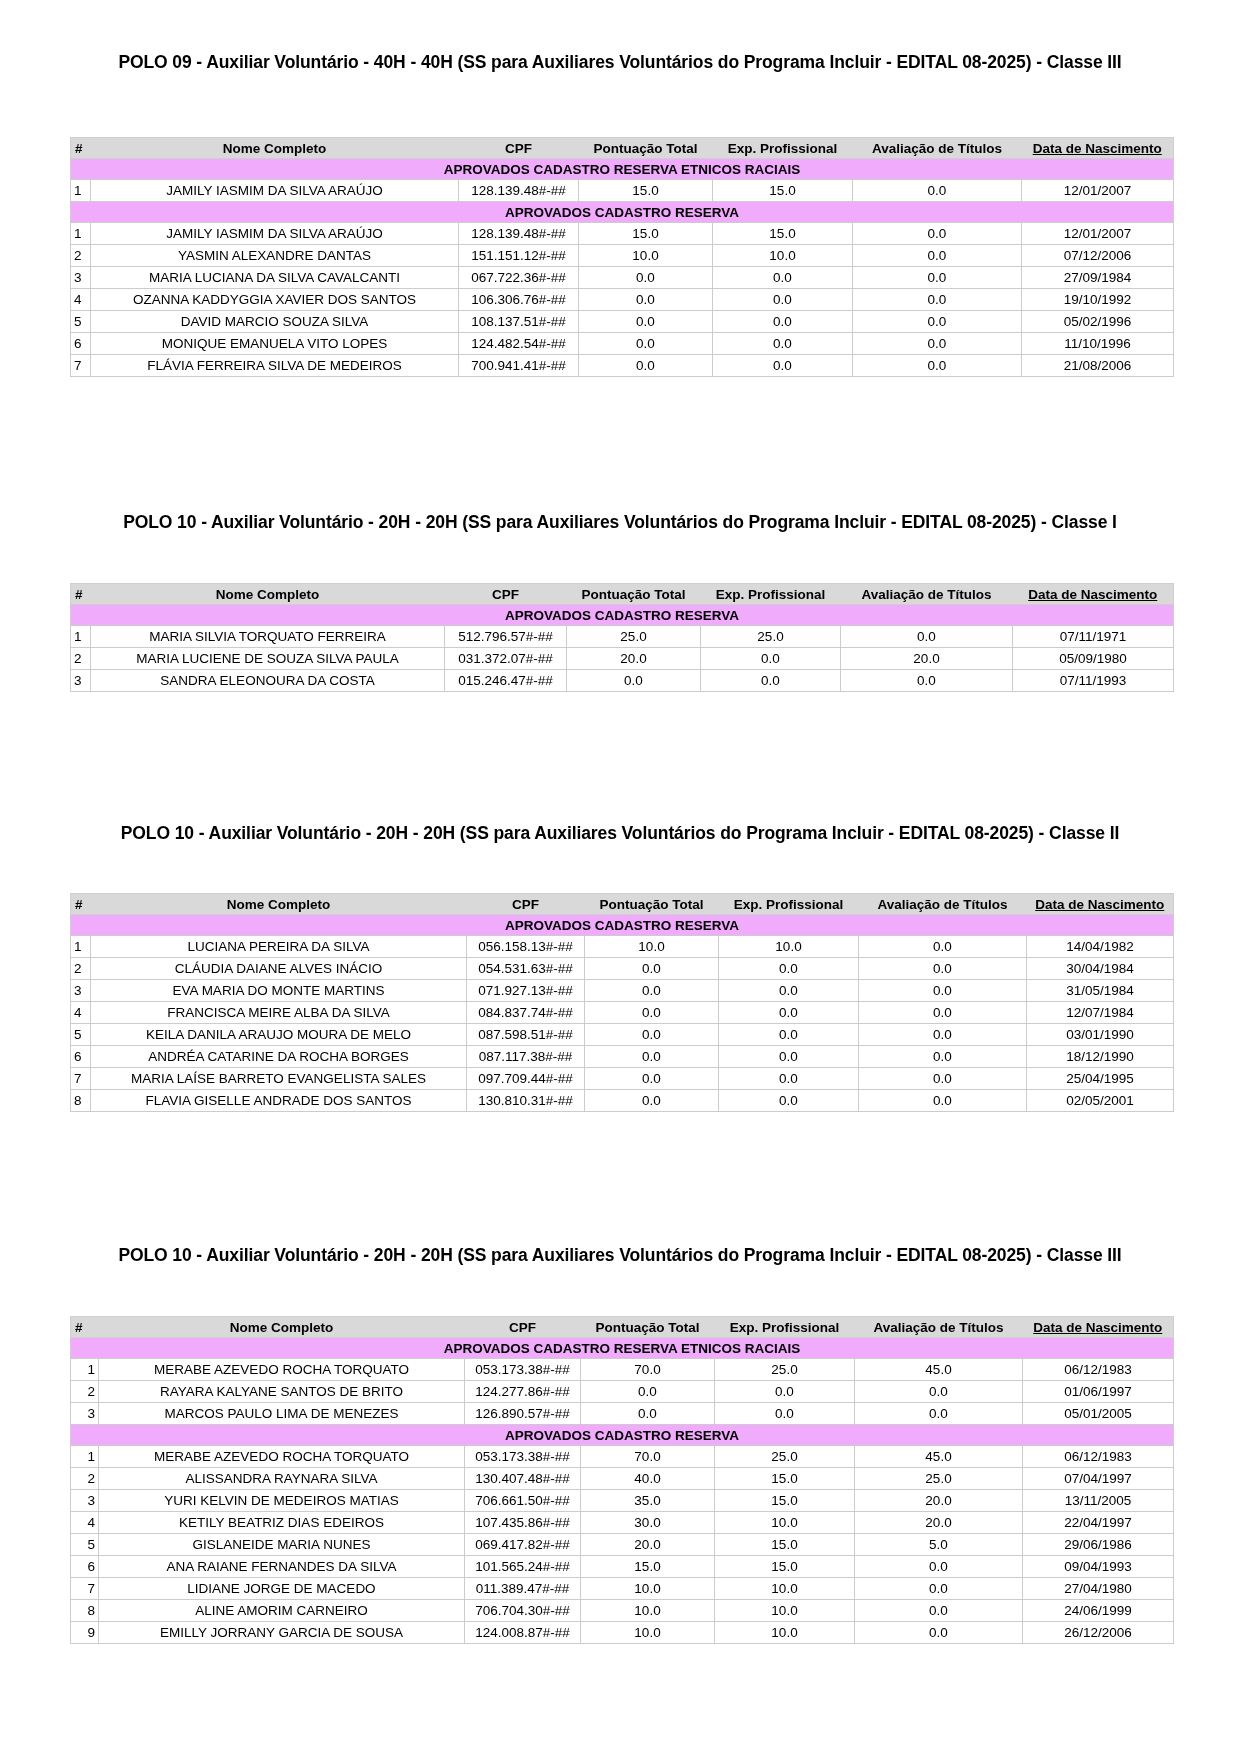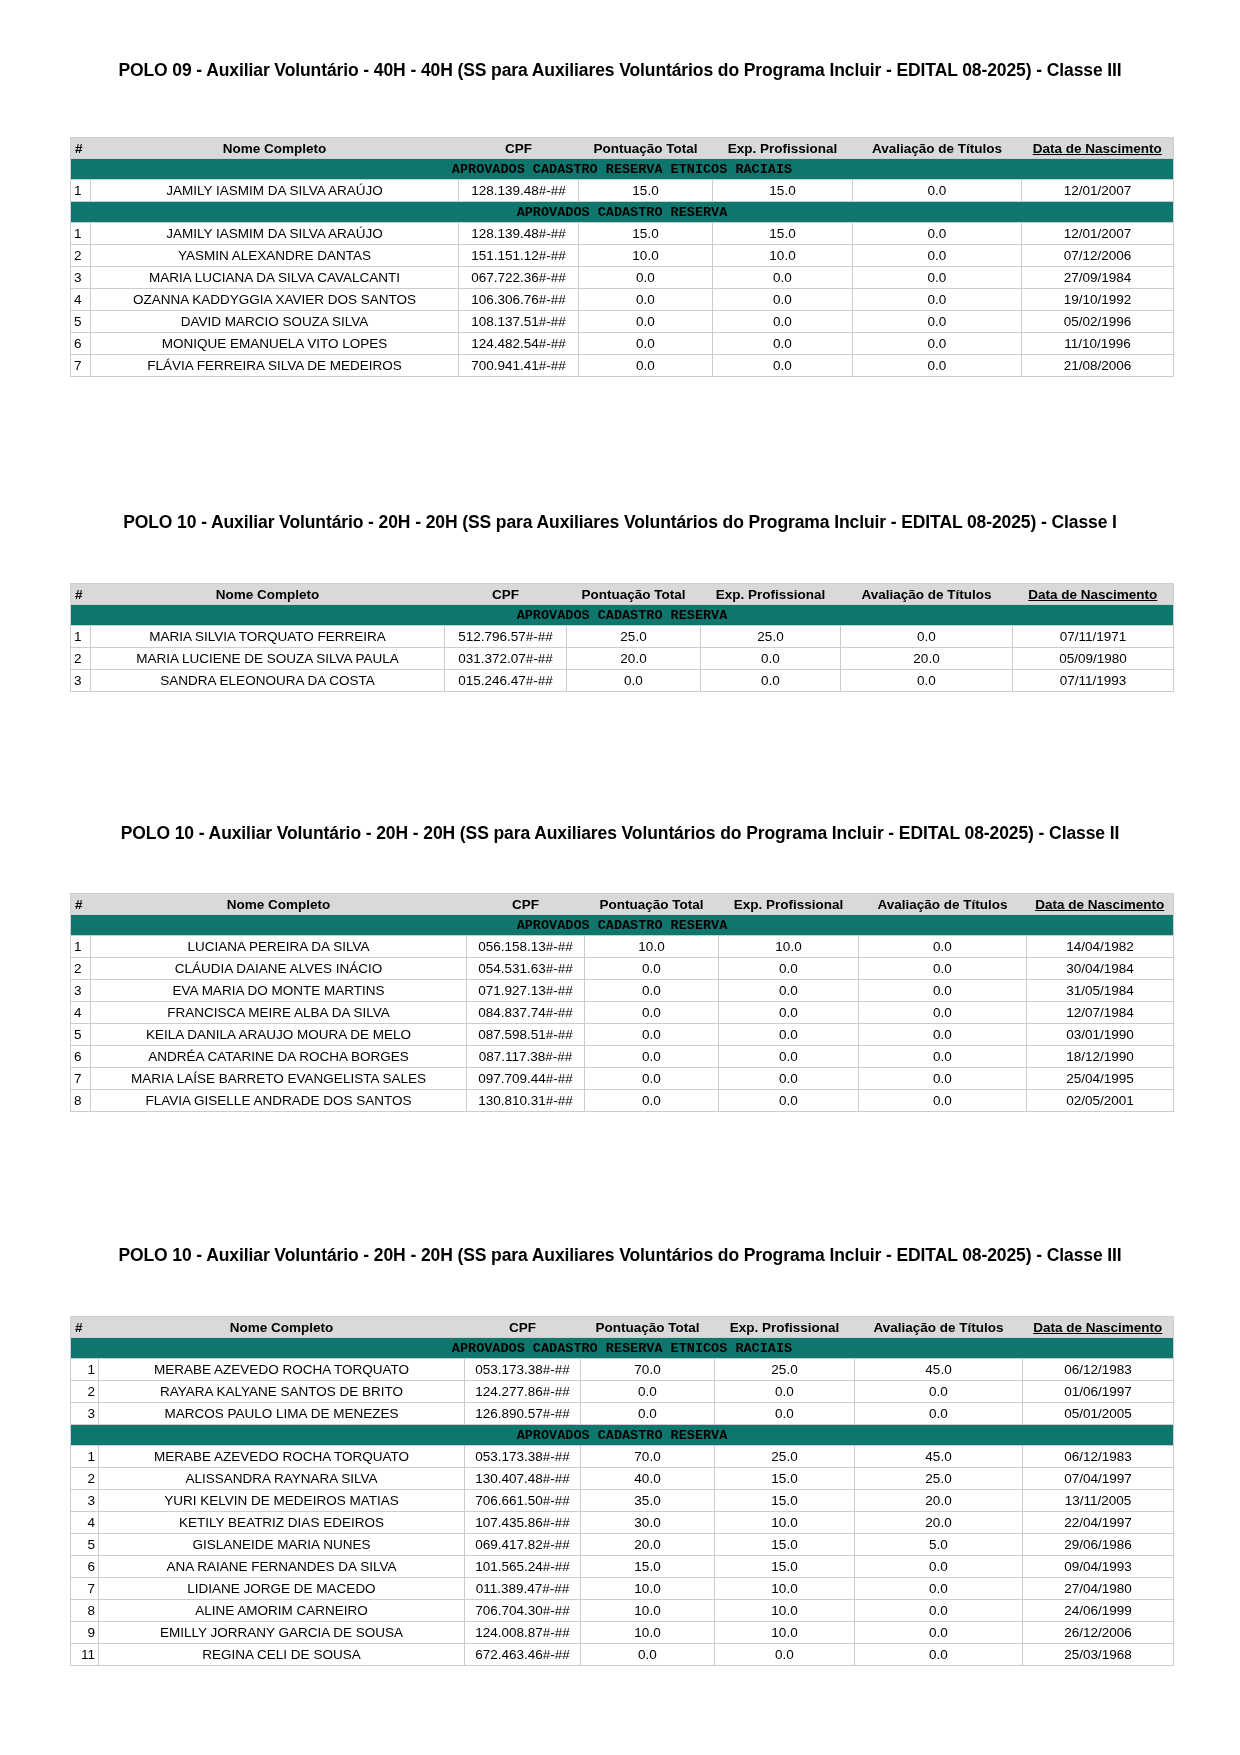--- a/index.html
+++ b/index.html
@@ -41,39 +41,38 @@
     table.results th.col-idx { text-align: left; }
     table.results td {
       height: 21px;
       padding: 0 4px;
       border: 1px solid #cccccc;
       white-space: nowrap;
       text-align: center;
       vertical-align: middle;
     }
     table.results tr.group-row td {
-      background: #0f766e;
+      background: #f0abfc;
       font-weight: bold;
       text-align: center;
       border-left: 1px solid #cfcfcf;
       border-right: 1px solid #cfcfcf;
       height: 20px;
-      font-family: Liberation Mono, monospace;
     }
     table.results td.c-idx { text-align: left; padding: 0 3px; }
     table.results td.c-idx.right { text-align: right; }
     table.results td.c-name { text-align: center; }
     table.results tr:first-child th:first-child { border-left: 1px solid #cfcfcf; }
     table.results tr:first-child th:last-child { border-right: 1px solid #cfcfcf; text-decoration: underline; }
   </style>
 </head>
 <body>
 
 <div class="section">
-  <div class="section-title" style="top:60px;">POLO 09 - Auxiliar Voluntário - 40H - 40H (SS para Auxiliares Voluntários do Programa Incluir - EDITAL 08-2025) - Classe III</div>
+  <div class="section-title" style="top:52px;">POLO 09 - Auxiliar Voluntário - 40H - 40H (SS para Auxiliares Voluntários do Programa Incluir - EDITAL 08-2025) - Classe III</div>
   <table class="results" style="top:137px; left:70px; width:1103px;">
       <colgroup>
         <col style="width: 20px;">
         <col style="width: 368px;">
         <col style="width: 120px;">
         <col style="width: 134px;">
         <col style="width: 140px;">
         <col style="width: 169px;">
         <col style="width: 152px;">
       </colgroup>
@@ -463,24 +462,15 @@
         </tr>
         <tr>
           <td class="c-idx right">9</td>
           <td class="c-name">EMILLY JORRANY GARCIA DE SOUSA</td>
           <td>124.008.87#-##</td>
           <td>10.0</td>
           <td>10.0</td>
           <td>0.0</td>
           <td>26/12/2006</td>
         </tr>
-        <tr>
-          <td class="c-idx right">11</td>
-          <td class="c-name">REGINA CELI DE SOUSA</td>
-          <td>672.463.46#-##</td>
-          <td>0.0</td>
-          <td>0.0</td>
-          <td>0.0</td>
-          <td>25/03/1968</td>
-        </tr>
       </tbody>
     </table>
 </div>
 
 </body></html>

